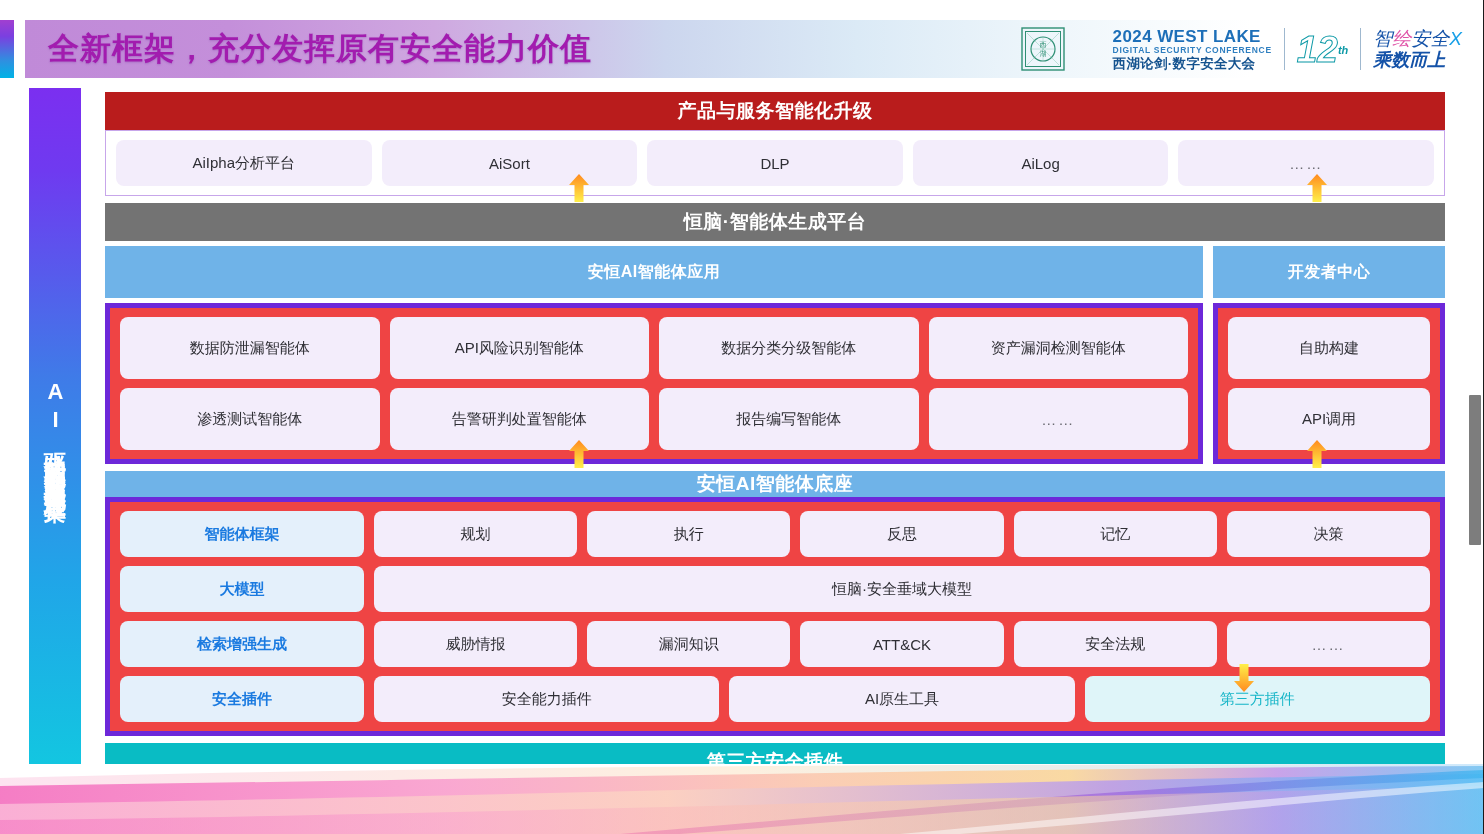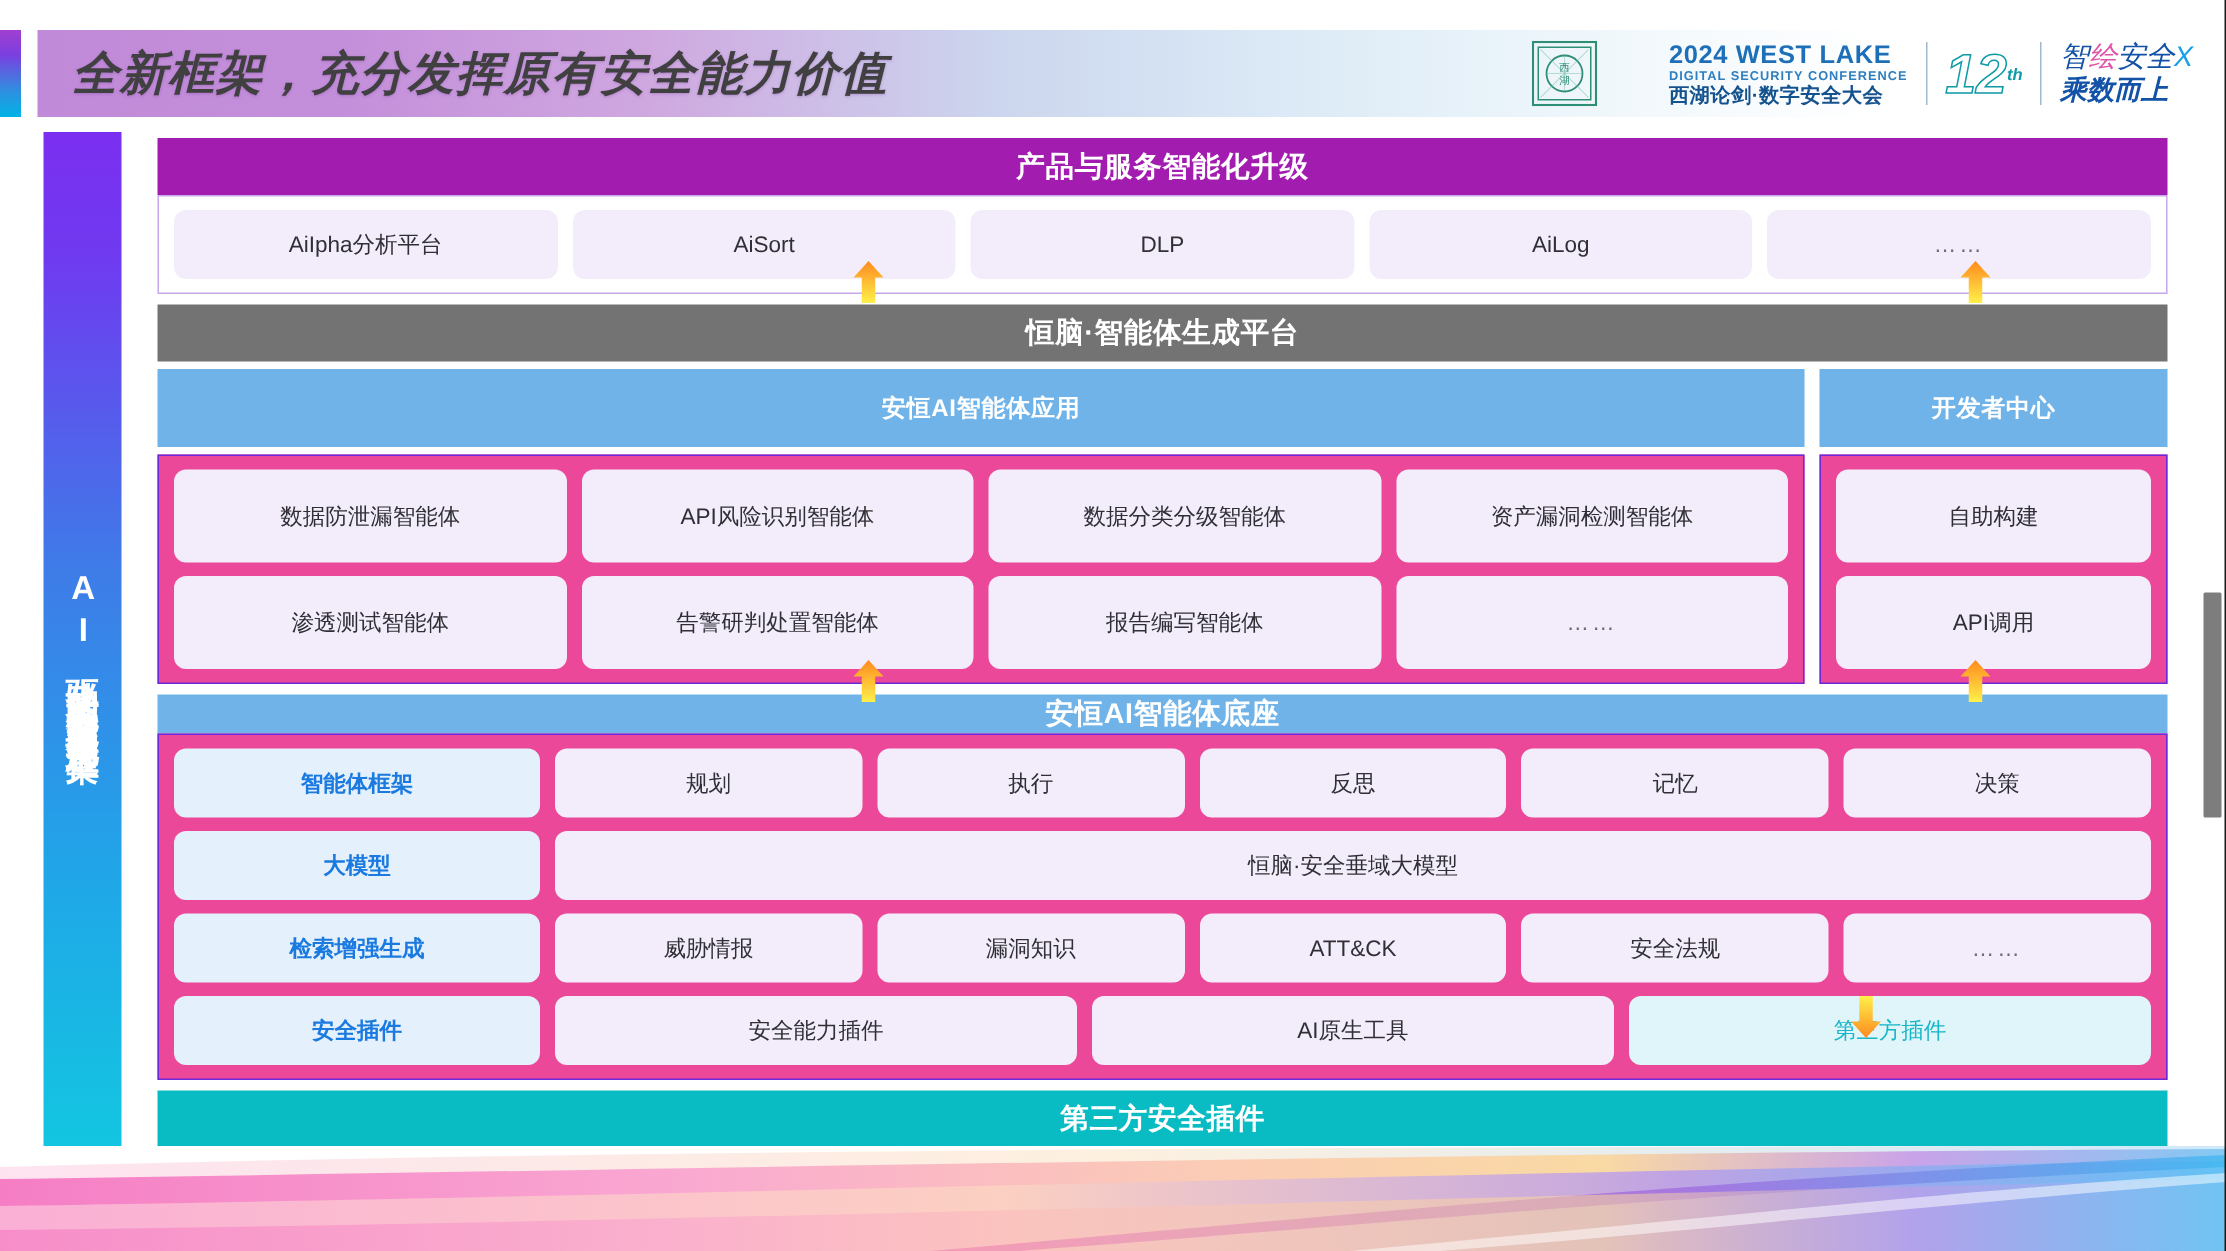--- a/index.html
+++ b/index.html
@@ -15,24 +15,23 @@
   .hdr-accent {
     position:absolute; left:0; top:20px; width:14px; height:58px;
     background: linear-gradient(180deg,#a13fd0 0%,#7b3fe0 28%,#2f8fe0 70%,#00b3e6 100%);
   }
   .hdr-bar {
     position:absolute; left:25px; top:20px; width:1459px; height:58px;
     background: linear-gradient(90deg,#c08ad8 0%,#c48fda 14%,#cfa8e0 28%,#ccd6ee 44%,#dbeaf6 57%,#eef6fb 70%,#ffffff 84%,#ffffff 100%);
   }
   .hdr-title {
     position:absolute; left:48px; top:20px; height:58px; display:flex; align-items:center;
-    font-size:31px; font-weight:bold; color:#404040; letter-spacing:1px;
+    font-size:31px; font-weight:bold; color:#a21caf; letter-spacing:1px;
     text-shadow: 0 1px 2px rgba(120,60,160,.35);
     white-space:nowrap;
-    font-style:italic;
   }
   .logo-wrap {
     position:absolute; right:22px; top:22px; height:54px;
     display:flex; align-items:center; gap:12px;
   }
   .logo-seal { width:44px; height:44px; flex:0 0 auto; }
   .logo-txt { display:flex; flex-direction:column; justify-content:center; line-height:1;margin-left:36px; }
   .logo-l1 { font-size:17px; font-weight:bold; color:#1d6fb8; letter-spacing:.4px; white-space:nowrap; }
   .logo-l2 { font-size:8.5px; font-weight:bold; color:#2f7fc0; letter-spacing:.7px; white-space:nowrap; margin-top:1px;}
   .logo-l3 { font-size:13.5px; font-weight:bold; color:#15538f; letter-spacing:.3px; white-space:nowrap; margin-top:2px;}
@@ -59,27 +58,27 @@
     line-height:1.0; white-space:nowrap;
   }
 
   
   .main { position:absolute; left:105px; top:92px; width:1340px; }
 
   .band {
     height:38px; display:flex; align-items:center; justify-content:center;
     font-size:19px; font-weight:bold; color:#fff; letter-spacing:.5px;
   }
-  .band-purple { background:#a21caf; }
+  .band-purple { background:#b91c1c; }
   .band-blue   { background:#737373; }
   .band-teal   { background:#09bcc4; }
   .band-lblue  { background:#6fb3e8; height:52px; font-size:16px; }
 
   .panel { border:1px solid #c7a6ea; background:#fff; padding:9px 10px; }
-  .panel-blue { border:1px solid #6d28d9; background:#ec4899; padding:9px 10px; }
+  .panel-blue { border:5px solid #6d28d9; background:#ef4444; padding:9px 10px; }
   .panel-teal { border:1px solid #7fd7de; background:#fff; padding:9px 10px; }
 
   .row { display:flex; gap:10px; }
   .row + .row { margin-top:9px; }
 
   .cell {
     flex:1 1 0; min-width:0; height:46px; border-radius:8px;
     background:#f3edfb; display:flex; align-items:center; justify-content:center;
     font-size:15px; color:#2f2f35; text-align:center; padding:0 4px;
   }

